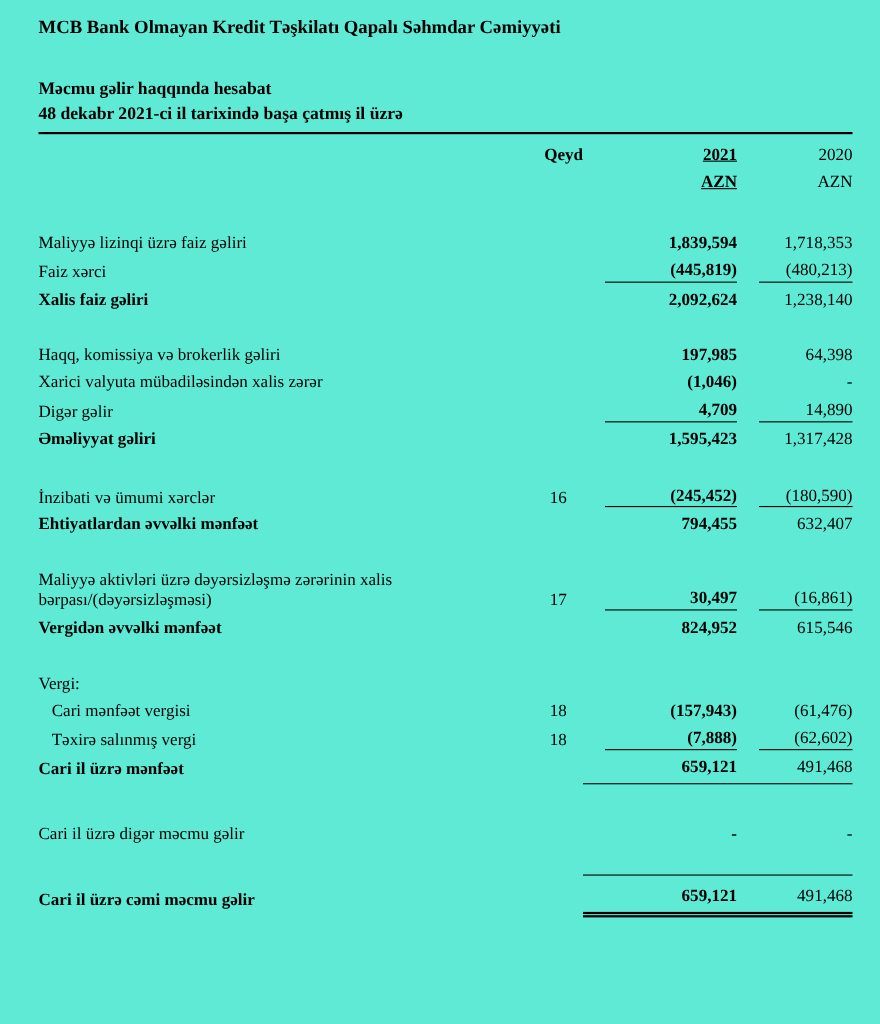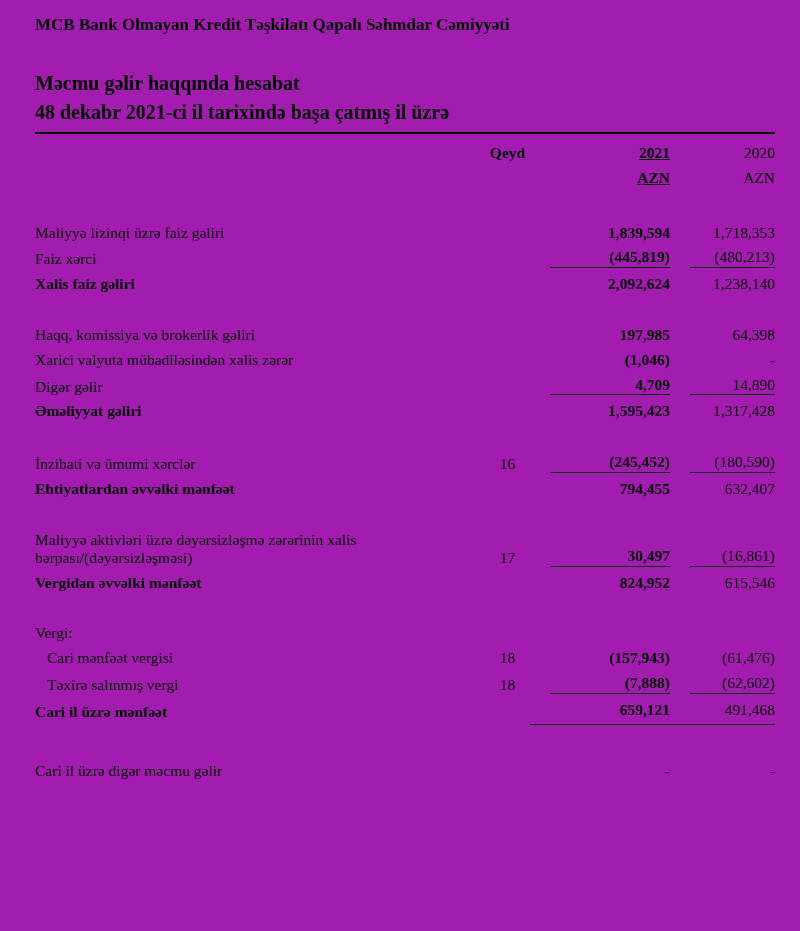--- a/index.html
+++ b/index.html
@@ -7,51 +7,51 @@
   body {
     width: 800px;
     font-family: "Liberation Serif", "DejaVu Serif", serif;
     color: #000000;
     -webkit-font-smoothing: antialiased;
   }
   .page {
     width: 800px;
     min-height: 931px;
     padding: 14px 25px 20px 35px;
-    background: #a21caf;
+    background: #5eead4;
   }
   .doc-header {
     font-weight: bold;
     font-size: 17px;
     line-height: 1.35;
   }
   .statement-title {
     margin-top: 32px;
     font-weight: bold;
-    font-size: 20px;
+    font-size: 16px;
     line-height: 1.45;
     border-bottom: 2px solid #000;
     padding-bottom: 5px;
   }
   table {
     border-collapse: collapse;
     table-layout: fixed;
     width: 740px;
     font-size: 15.5px;
     line-height: 1.15;
   }
   th, td {
     vertical-align: bottom;
     padding: 3.5px 0;
     overflow: visible;
   }
   th { font-weight: normal; text-align: left; }
   th.note, td.note { text-align: center; }
   th.num, td.num { text-align: right; padding-left: 20px; }
-  th.note { font-weight: bold; }
+  th.note { font-weight: bold; text-align: right; }
   td.y2021, th.y2021 { font-weight: bold; text-decoration: underline; }
   td.num .val { display: inline-block; width: 100%; }
   tr.bold td.label { font-weight: bold; margin-left: 43px; }
   tr.indent td.label { padding-left: 12px; }
   tr.u td.num .val {
     border-bottom: 1.5px solid #000;
     padding-bottom: 1px;
   }
   tr.rb td.num { border-bottom: 1.5px solid #000; padding-bottom: 5px; }
   tr.rbd td.num { border-bottom: 5px double #000; padding-bottom: 5px; }
@@ -205,16 +205,22 @@
         </tr>
         <tr>
           <td class="label"><span class="val">Cari il üzrə digər məcmu gəlir</span></td>
           <td class="note"><span class="val"></span></td>
           <td class="num y2021"><span class="val">-</span></td>
           <td class="num y2020"><span class="val">-</span></td>
         </tr>
         <tr class="spacer">
           <td colspan="4" style="height: 24px;"></td>
         </tr>
+        <tr class="bold ra rbd">
+          <td class="label"><span class="val">Cari il üzrə cəmi məcmu gəlir</span></td>
+          <td class="note"><span class="val"></span></td>
+          <td class="num y2021"><span class="val">659,121</span></td>
+          <td class="num y2020"><span class="val">491,468</span></td>
+        </tr>
       </tbody>
   </table>
 
 </div>
 
 </body></html>

